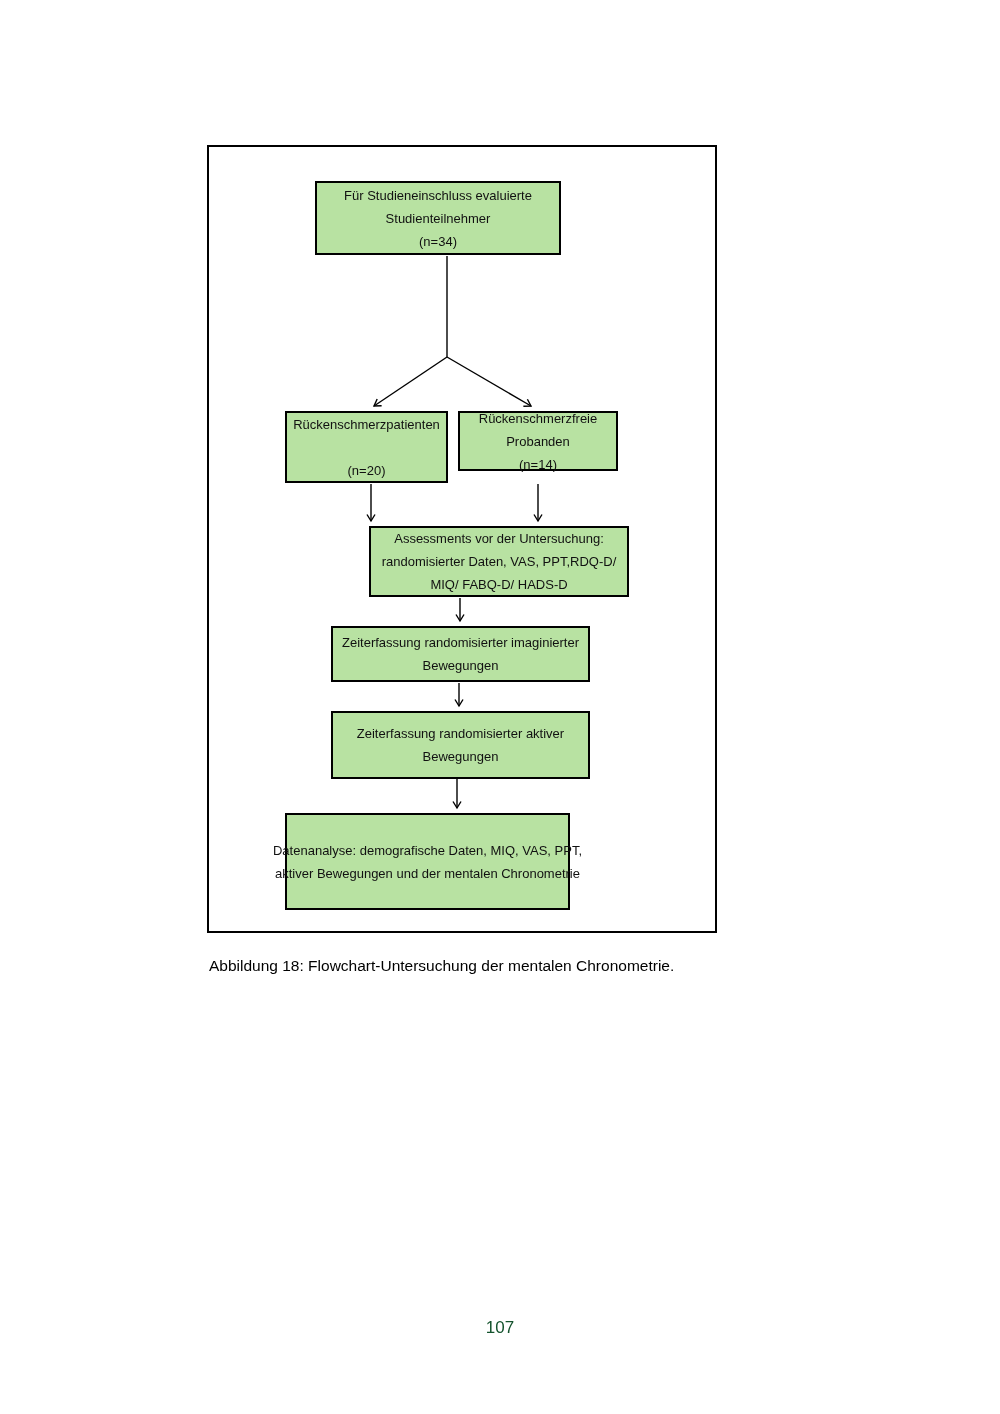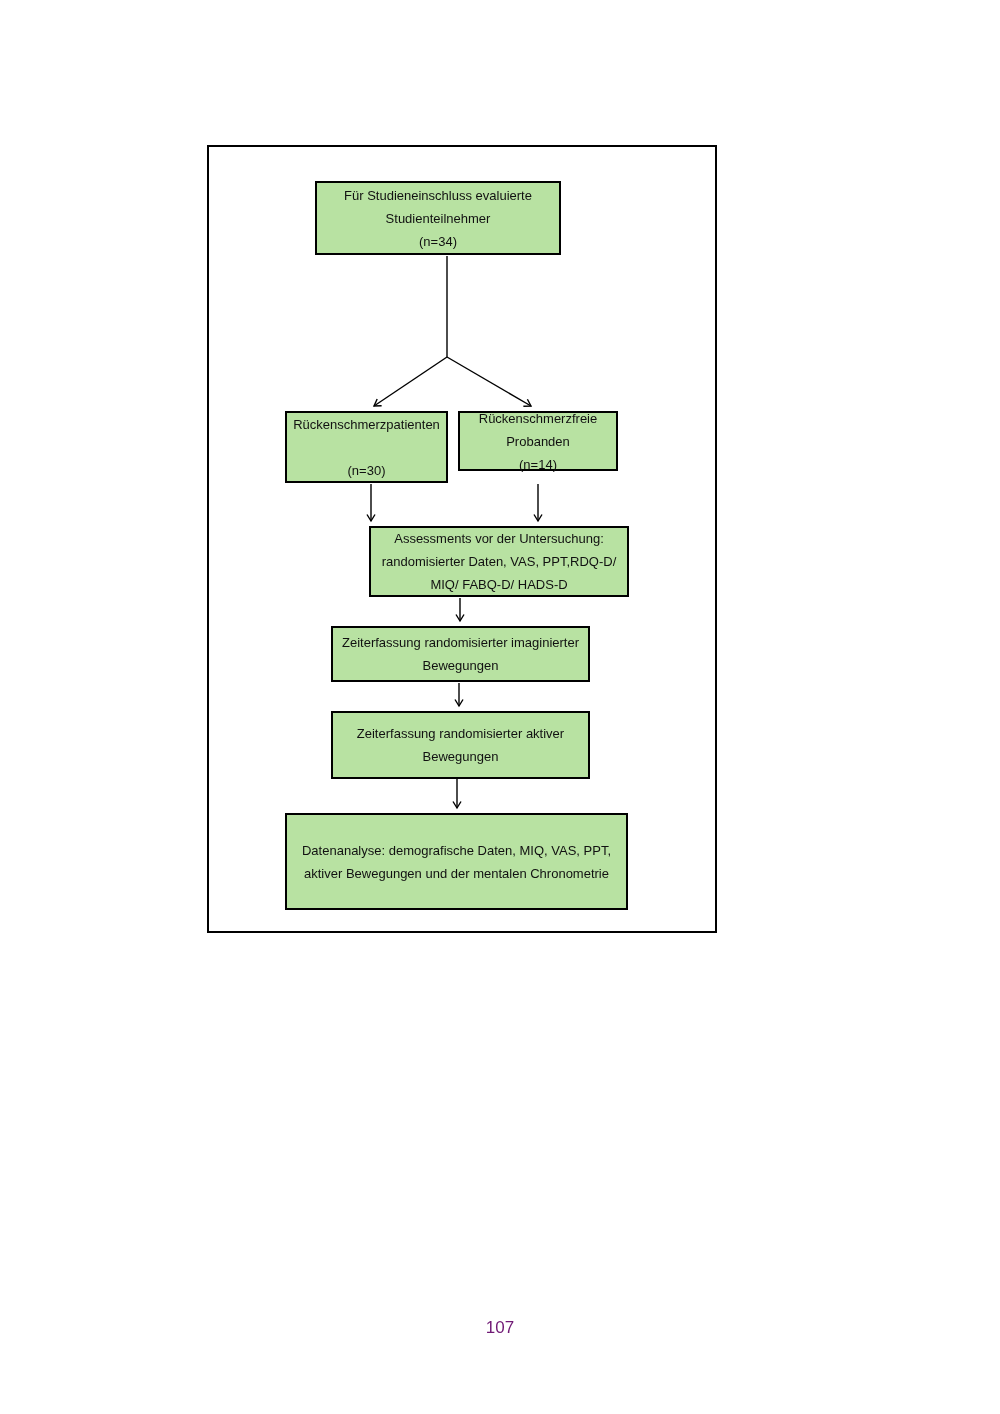--- a/index.html
+++ b/index.html
@@ -43,21 +43,21 @@
   .node .line {
     min-height: 23px;
     white-space: nowrap;
   }
   #node-evaluated    { left: 315px; top: 181px; width: 246px; height: 74px; }
   #node-patients     { left: 285px; top: 411px; width: 163px; height: 72px; }
   #node-controls     { left: 458px; top: 411px; width: 160px; height: 60px; }
   #node-assessments  { left: 333px; top: 526px; width: 260px; height: 71px; margin-left: 36px; }
   #node-imagined     { left: 331px; top: 626px; width: 259px; height: 56px; }
   #node-active       { left: 331px; top: 711px; width: 259px; height: 68px; }
-  #node-analysis     { left: 285px; top: 813px; width: 343px; height: 97px; }
+  #node-analysis     { left: 285px; top: 813px; width: 285px; height: 97px; }
   #arrows {
     position: absolute;
     left: 0;
     top: 0;
     width: 1000px;
     height: 1414px;
     pointer-events: none;
   }
   #caption {
     position: absolute;
@@ -67,21 +67,21 @@
     color: #000000;
     white-space: nowrap;
   }
   #page-number {
     position: absolute;
     left: 0;
     top: 1318px;
     width: 1000px;
     text-align: center;
     font-size: 17px;
-    color: #701a75;
+    color: #14532d;
   }
 </style>
 </head>
 <body>
 
 <div id="page">
 
   <div id="frame"></div>
 
   <svg id="arrows" viewBox="0 0 1000 1414" xmlns="http://www.w3.org/2000/svg">
@@ -108,21 +108,21 @@
 
   <div class="node" id="node-evaluated">
     <div class="line">Für Studieneinschluss evaluierte</div>
     <div class="line">Studienteilnehmer</div>
     <div class="line">(n=34)</div>
   </div>
 
   <div class="node" id="node-patients">
     <div class="line">Rückenschmerzpatienten</div>
     <div class="line"></div>
-    <div class="line">(n=30)</div>
+    <div class="line">(n=20)</div>
   </div>
 
   <div class="node" id="node-controls">
     <div class="line">Rückenschmerzfreie</div>
     <div class="line">Probanden</div>
     <div class="line">(n=14)</div>
   </div>
 
   <div class="node" id="node-assessments">
     <div class="line">Assessments vor der Untersuchung:</div>
@@ -138,16 +138,17 @@
   <div class="node" id="node-active">
     <div class="line">Zeiterfassung randomisierter aktiver</div>
     <div class="line">Bewegungen</div>
   </div>
 
   <div class="node" id="node-analysis">
     <div class="line">Datenanalyse: demografische Daten, MIQ, VAS, PPT,</div>
     <div class="line">aktiver Bewegungen und der mentalen Chronometrie</div>
   </div>
 
+  <div id="caption">Abbildung 18: Flowchart-Untersuchung der mentalen Chronometrie.</div>
 
   <div id="page-number">107</div>
 
 </div>
 
 </body></html>

